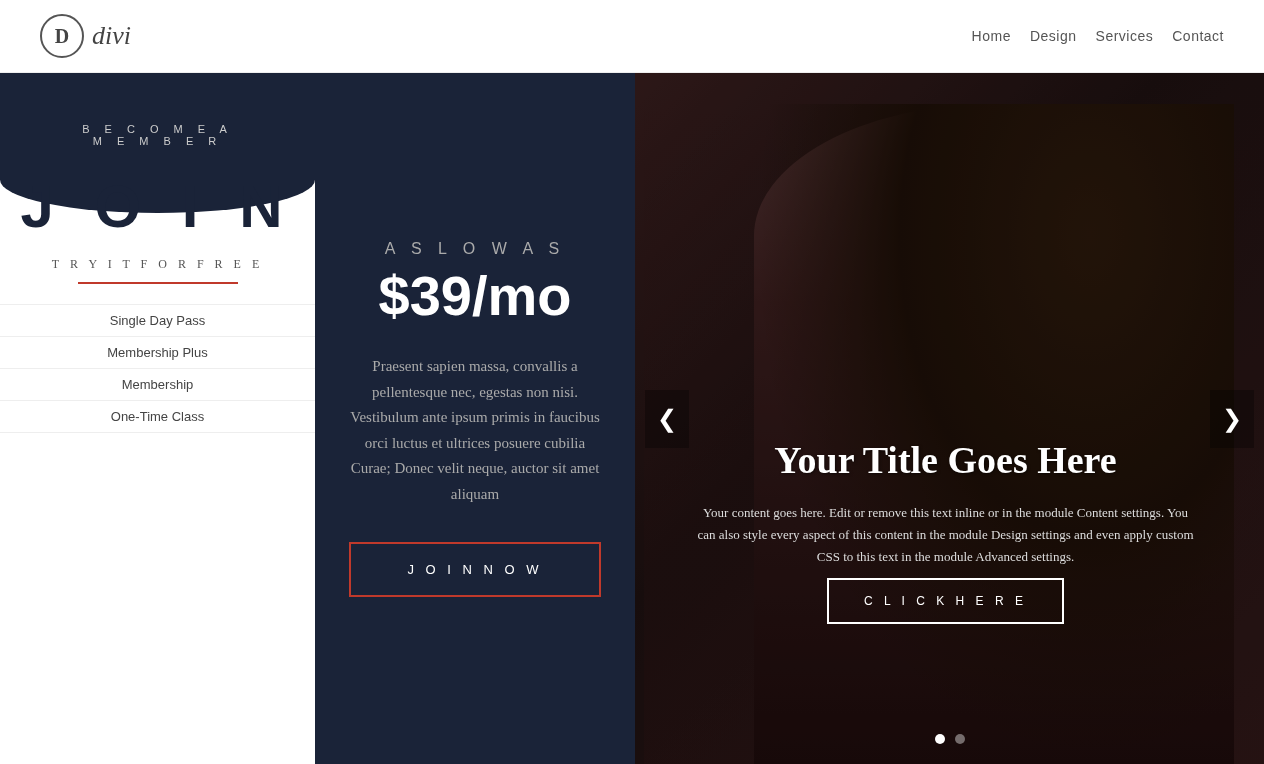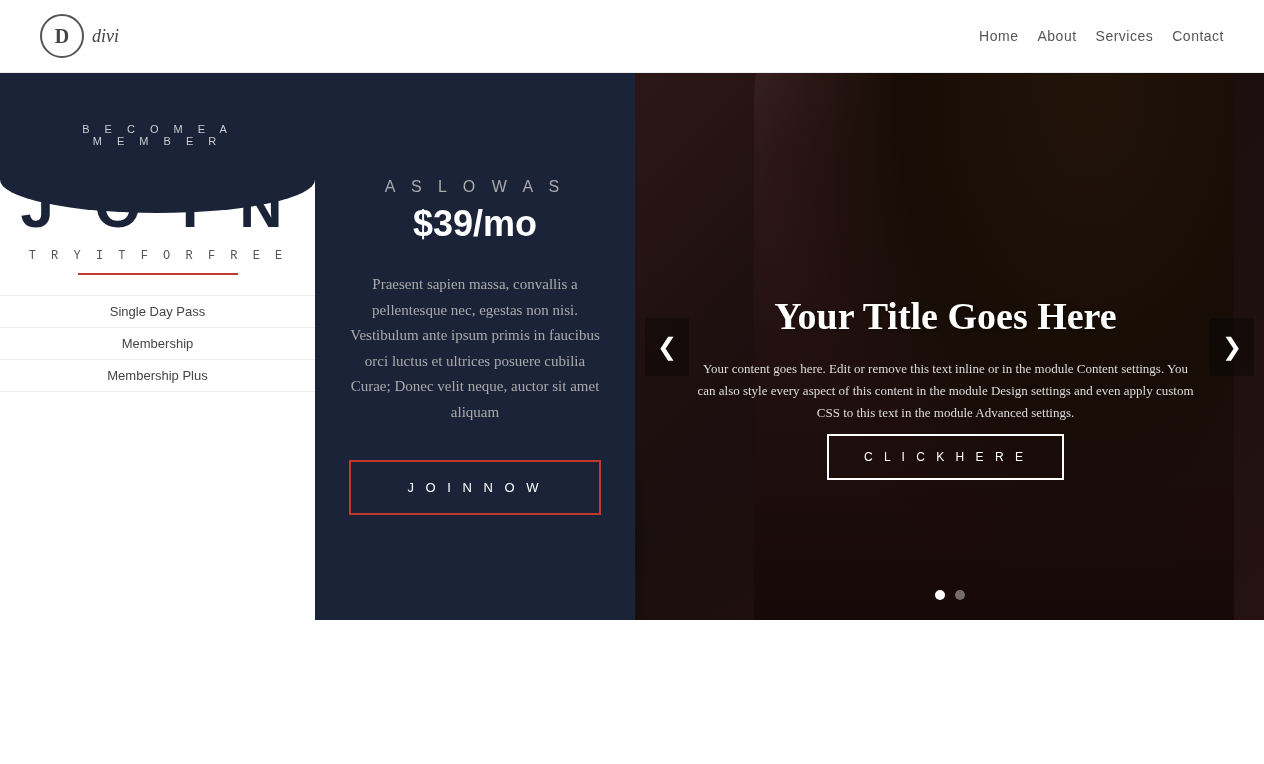--- a/index.html
+++ b/index.html
@@ -28,41 +28,41 @@
       display: flex;
       align-items: center;
       justify-content: center;
       font-family: 'Georgia', serif;
       font-size: 20px;
       font-weight: bold;
       color: #444;
     }
     .logo-text {
       font-family: 'Georgia', serif;
-      font-size: 18px;
+      font-size: 26px;
       color: #444;
       font-style: italic;
     }
     .nav {
       display: flex;
       gap: 19px;
       align-items: center;
     }
     .nav a {
       text-decoration: none;
       color: #555;
       font-family: 'Arial', sans-serif;
       font-size: 14px;
       letter-spacing: 0.5px;
     }
 
     
     .main-content {
       display: flex;
-      height: 547px;
+      height: 691px;
     }
 
     
     .left-panel {
       width: 315px;
       min-width: 315px;
       background: #fff;
       position: relative;
       display: flex;
       flex-direction: column;
@@ -97,26 +97,26 @@
       font-size: 60px;
       font-weight: 900;
       letter-spacing: 12px;
       color: #1a2338;
       text-align: center;
       line-height: 1;
       margin-top: 30px;
     }
 
     .try-free {
-      font-family: Liberation Mono, monospace;
+      font-family: Liberation Serif, serif;
       font-size: 12px;
       letter-spacing: 4px;
       color: #555;
       text-align: center;
-      margin-top: 12px;
+      margin-top: 20px;
     }
 
     .divider-line {
       width: 160px;
       height: 2px;
       background: #c0392b;
       margin: 10px auto;
     }
 
     .menu-list {
@@ -152,21 +152,21 @@
       font-family: Liberation Sans, sans-serif;
       font-size: 16px;
       letter-spacing: 6px;
       color: #aaa;
       text-align: center;
       margin-bottom: 10px;
     }
 
     .price {
       font-family: 'Arial Black', sans-serif;
-      font-size: 36px;
+      font-size: 56px;
       font-weight: 900;
       color: #fff;
       text-align: center;
       line-height: 1;
       margin-bottom: 30px;
     }
 
     .description {
       font-family: 'Georgia', serif;
       font-size: 15px;
@@ -323,41 +323,42 @@
 
 <header class="header">
   <div class="logo">
     <div class="logo-circle">
       <span>D</span>
     </div>
     <span class="logo-text">divi</span>
   </div>
   <nav class="nav">
     <a href="#">Home</a>
-    <a href="#">About</a>
+    <a href="#">Design</a>
     <a href="#">Services</a>
     <a href="#">Contact</a>
   </nav>
 </header>
 
 <div class="main-content">
 
   <div class="left-panel">
     <div class="dark-shape"></div>
     <div class="become-member">
       <span>B E C O M E   A</span><br>
       <span>M E M B E R</span>
     </div>
     <div class="join-text">J O I N</div>
     <div class="try-free">T R Y   I T   F O R   F R E E</div>
     <div class="divider-line"></div>
     <ul class="menu-list">
       <li>Single Day Pass</li>
+      <li>Membership Plus</li>
       <li>Membership</li>
-      <li>Membership Plus</li>
+      <li>One-Time Class</li>
     </ul>
   </div>
 
   <div class="middle-panel">
     <div class="as-low-as">A S   L O W   A S</div>
     <div class="price">$39/mo</div>
     <p class="description">Praesent sapien massa, convallis a pellentesque nec, egestas non nisi. Vestibulum ante ipsum primis in faucibus orci luctus et ultrices posuere cubilia Curae; Donec velit neque, auctor sit amet aliquam</p>
     <button class="join-now-btn">J O I N   N O W</button>
   </div>
 

